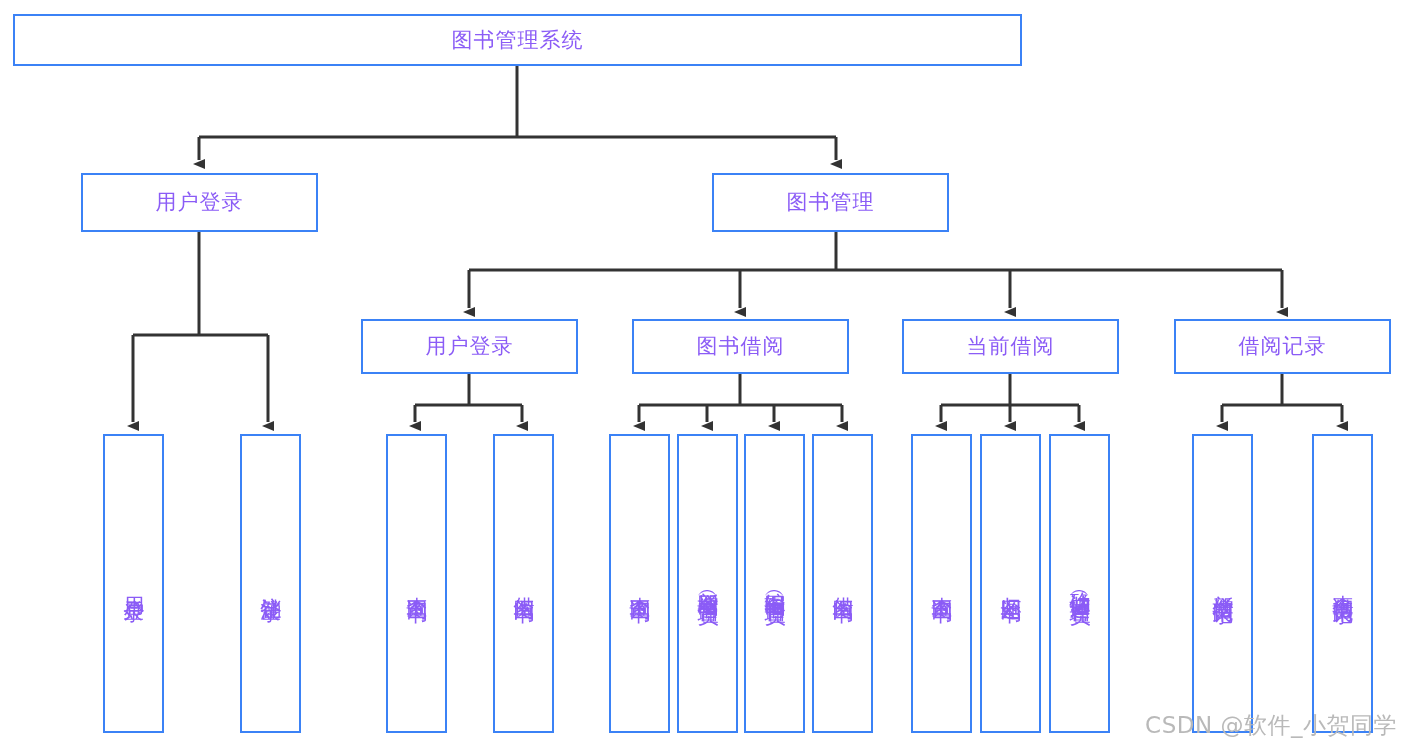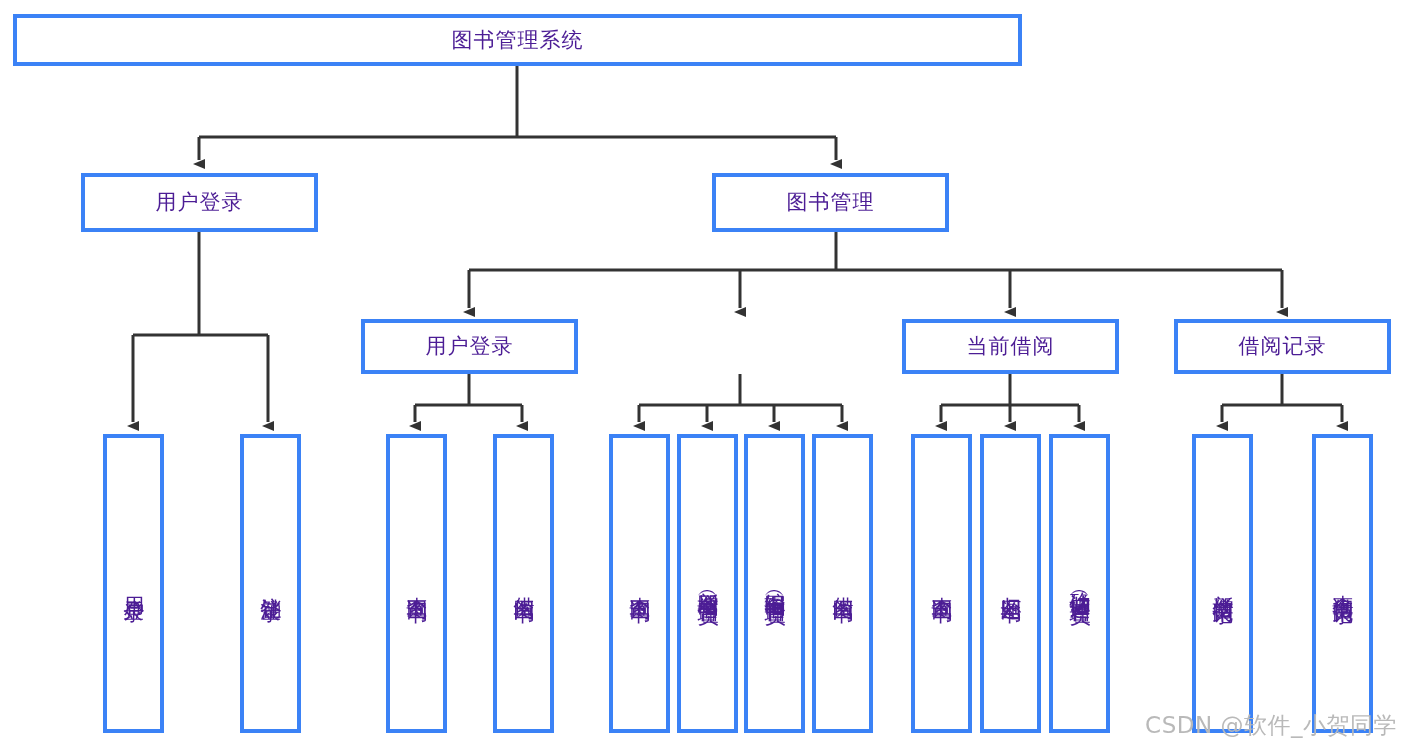--- a/index.html
+++ b/index.html
@@ -22,26 +22,26 @@
     position: absolute;
     left: 0;
     top: 0;
     width: 1405px;
     height: 747px;
     pointer-events: none;
   }
   .node {
     position: absolute;
     box-sizing: border-box;
-    border: 4px solid #3b82f6;
+    border: 2px solid #3b82f6;
     background: #ffffff;
     display: flex;
     align-items: center;
     justify-content: center;
-    color: #4c1d95;
+    color: #8b5cf6;
     line-height: 1.18;
     text-align: center;
   }
   .node.horiz {
     font-size: 21px;
     letter-spacing: 1px;
   }
   .node.vert {
     writing-mode: vertical-rl;
     text-orientation: upright;
@@ -128,20 +128,23 @@
   <div class="node horiz" style="left:81px; top:173px; width:237px; height:59px;">
     <span class="label">用户登录</span>
   </div>
   <div class="node horiz" style="left:712px; top:173px; width:237px; height:59px;">
     <span class="label">图书管理</span>
   </div>
 
   <div class="node horiz" style="left:361px; top:319px; width:217px; height:55px;">
     <span class="label">用户登录</span>
   </div>
+  <div class="node horiz" style="left:632px; top:319px; width:217px; height:55px;">
+    <span class="label">图书借阅</span>
+  </div>
   <div class="node horiz" style="left:1174px; top:319px; width:217px; height:55px;">
     <span class="label">借阅记录</span>
   </div>
   <div class="node horiz" style="left:902px; top:319px; width:217px; height:55px;">
     <span class="label">当前借阅</span>
   </div>
 
   <div class="node vert" style="left:103px; top:434px; width:61px; height:299px;">
     <span class="label">用户登录</span>
   </div>

